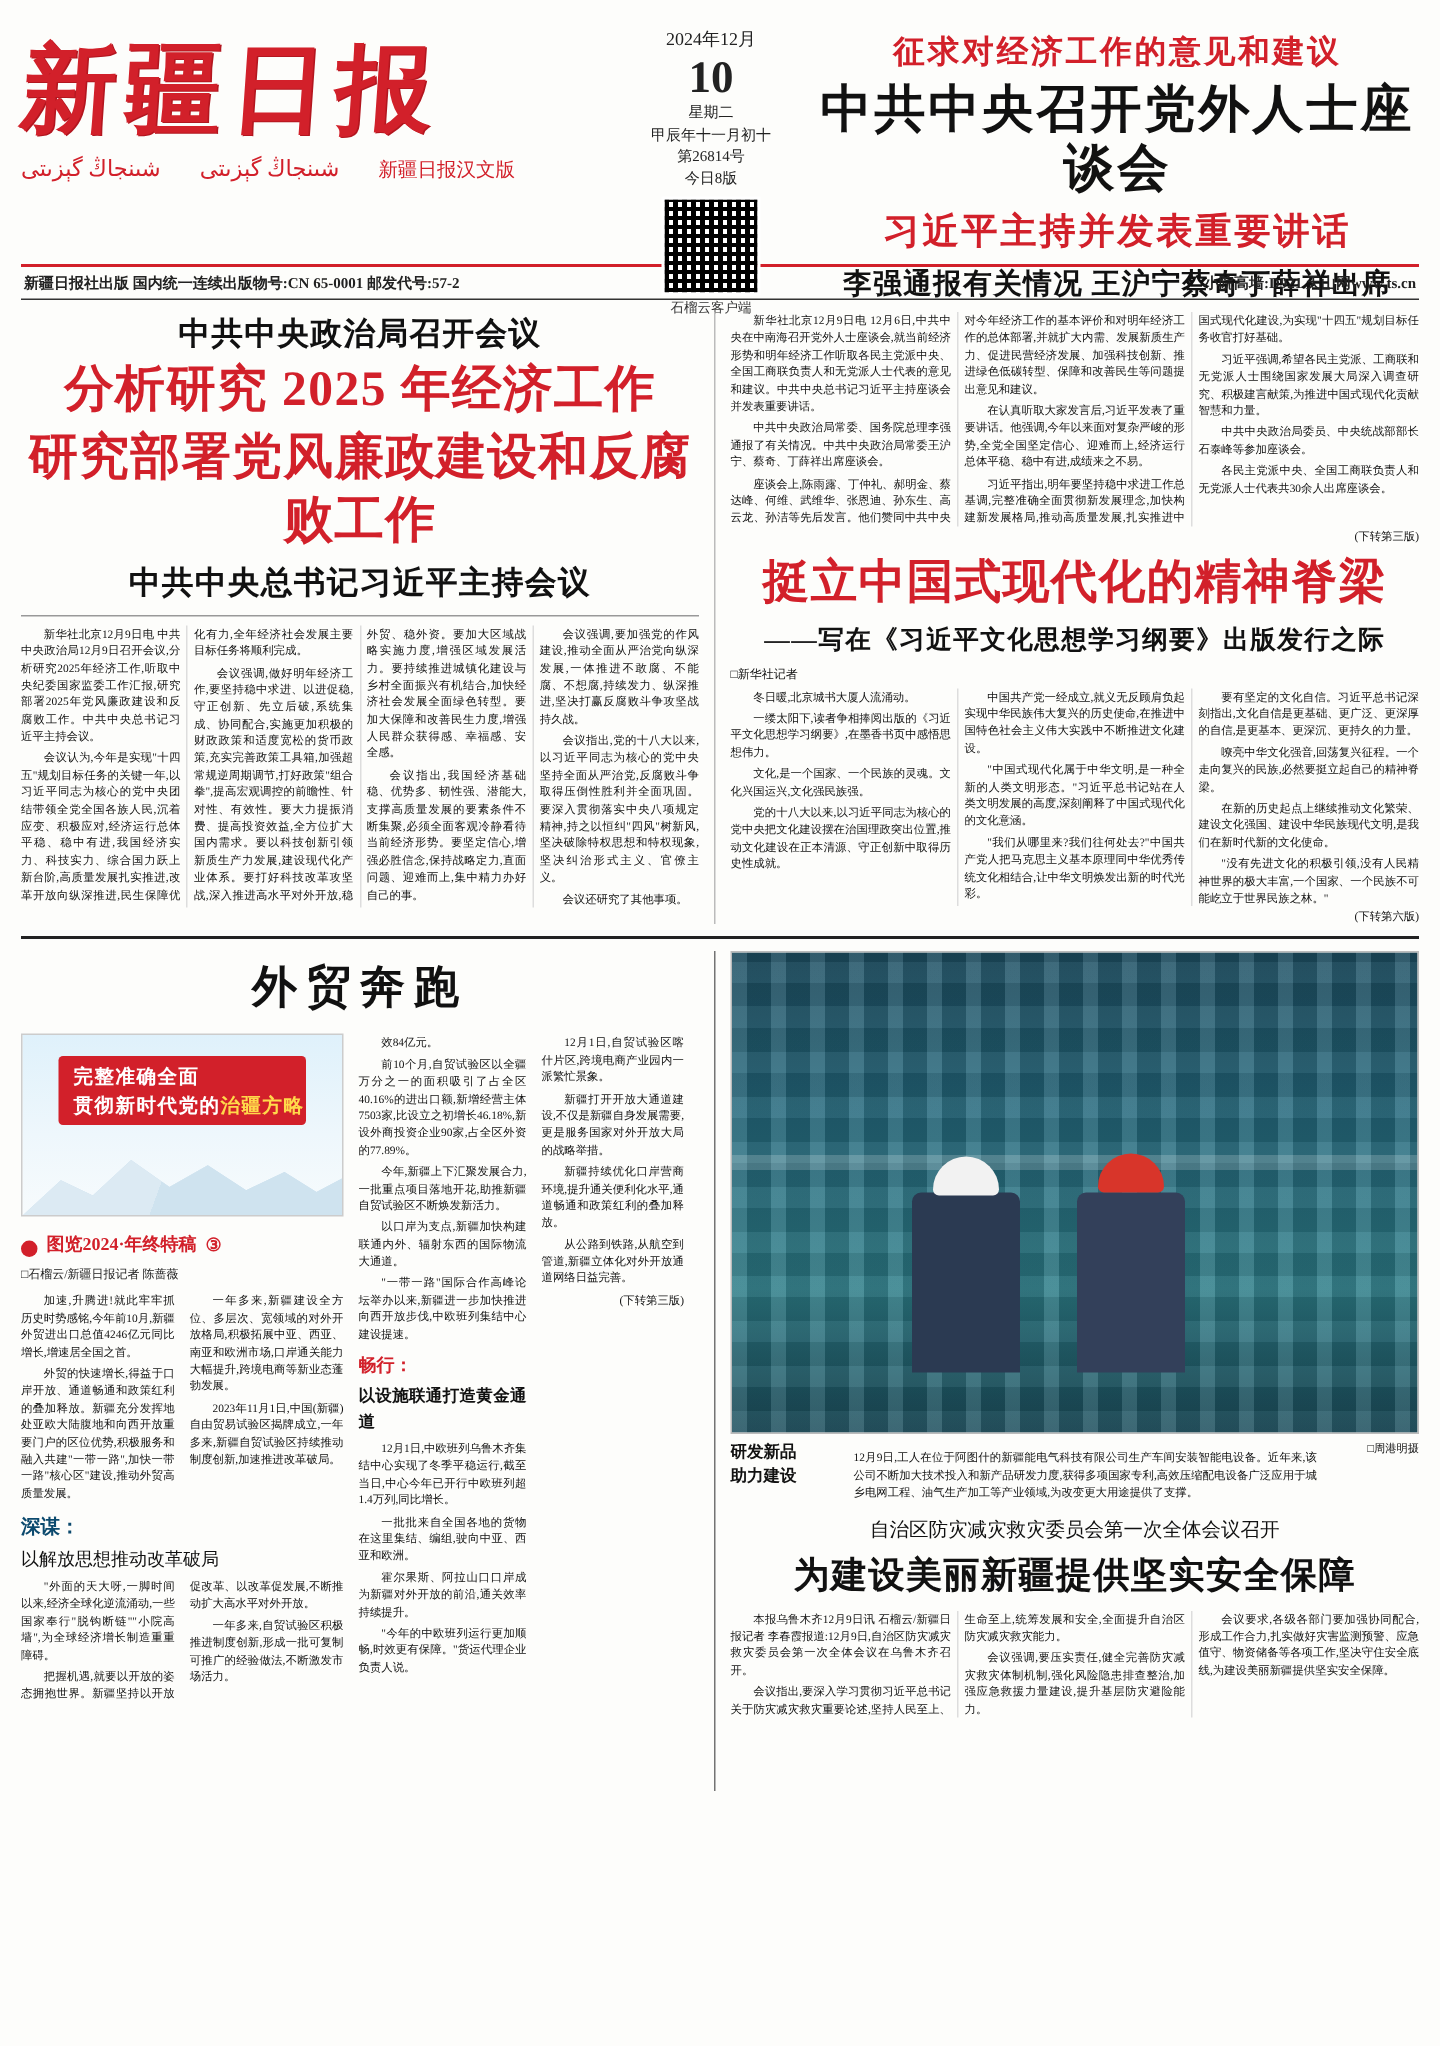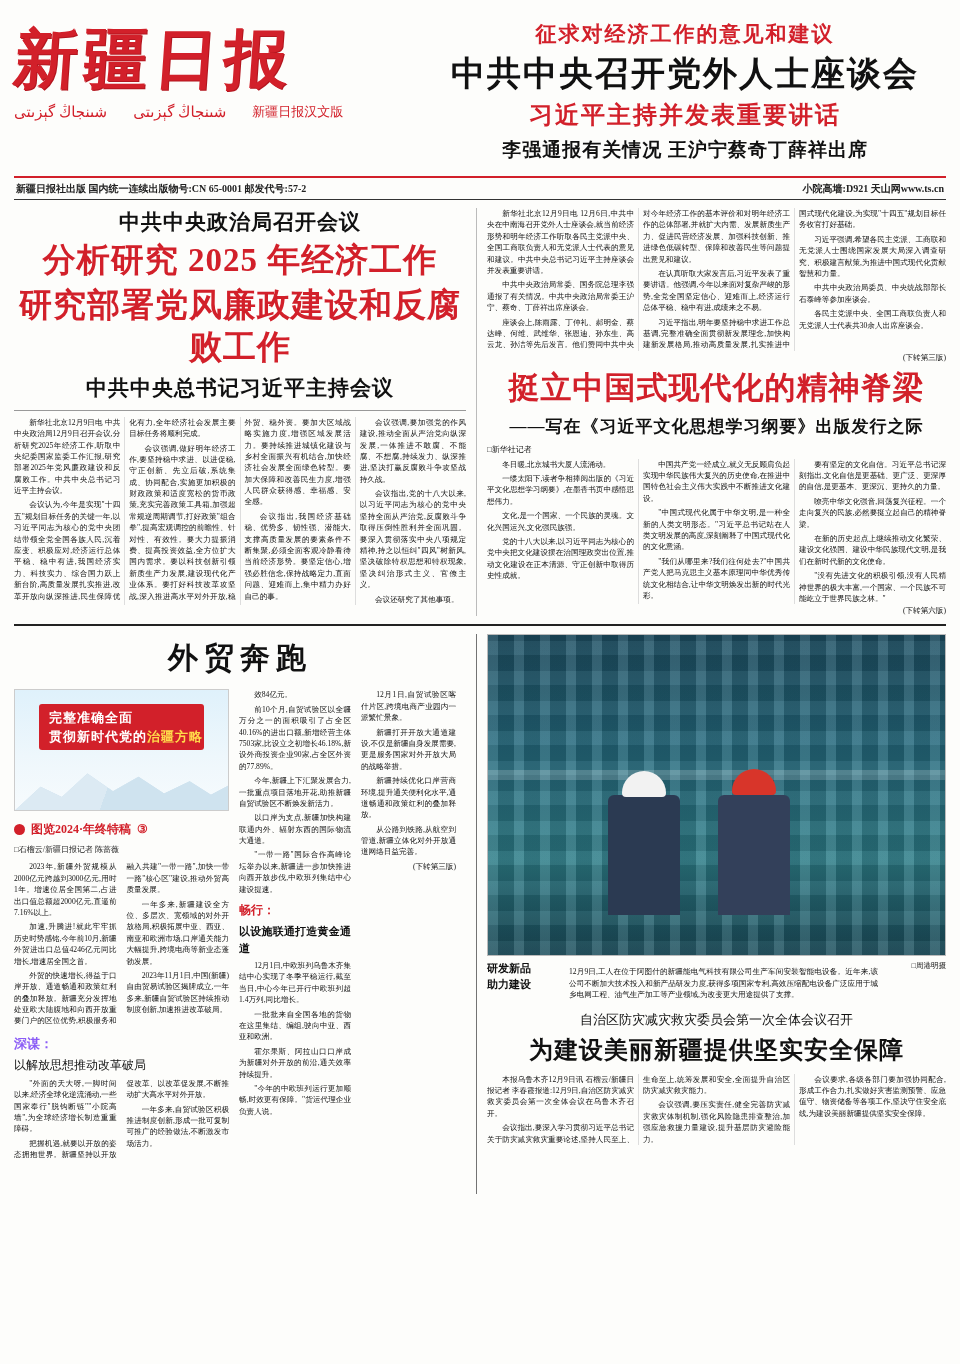--- a/index.html
+++ b/index.html
@@ -89,26 +89,26 @@
       #c7dded;
     clip-path:polygon(0 100%,12% 58%,22% 76%,34% 34%,46% 66%,58% 40%,70% 70%,82% 48%,92% 72%,100% 56%,100% 100%);
   }
   .banner .redbar{
     position:absolute;top:14px;left:24px;right:24px;height:46px;
     background:#d2202a;border-radius:3px;color:#fff;
     display:flex;flex-direction:column;justify-content:center;padding-left:10px;
     font-weight:bold;font-size:13px;letter-spacing:1px;line-height:1.5;
   }
   .banner .redbar .hi{color:#ffd94a;}
-  .serial{display:flex;align-items:center;gap:6px;margin-top:10px;}
+  .serial{display:flex;align-items:flex-end;gap:6px;margin-top:10px;}
   .serial .dot{width:11px;height:11px;border-radius:50%;background:#d2202a;}
   .serial .txt{font-size:12px;font-weight:bold;color:#d2202a;}
   .sub-line{font-size:8px;margin-top:6px;color:#222;}
   .sub-head{font-size:13px;font-weight:bold;margin:8px 0 4px 0;}
-  .sub-head .red{color:#8b5cf6;}
+  .sub-head .red{color:#0c4a6e;}
 
   .photo{
     height:320px;border:1px solid #bbb;position:relative;overflow:hidden;
     background:linear-gradient(180deg,#1d4f63 0%,#256a7e 35%,#2d7d88 70%,#1b4d5c 100%);
   }
   .photo .pipes{position:absolute;inset:0;
     background:
       repeating-linear-gradient(90deg, rgba(255,255,255,.10) 0 10px, rgba(0,0,0,.12) 10px 26px),
       repeating-linear-gradient(0deg, rgba(255,255,255,.05) 0 14px, rgba(0,0,0,.08) 14px 30px);
   }
@@ -137,20 +137,30 @@
   <div class="masthead">
     <div class="mast-left">
       <div class="mast-title">新疆日报</div>
       <div class="mast-sub">
         <span class="uig">شىنجاڭ گېزىتى</span>
         <span class="uig">شىنجاڭ گېزىتى</span>
         <span>新疆日报汉文版</span>
       </div>
     </div>
 
+    <div class="mast-mid">
+      <div class="big-date">2024年12月</div>
+      <div class="day">10</div>
+      <div>星期二</div>
+      <div>甲辰年十一月初十</div>
+      <div>第26814号</div>
+      <div>今日8版</div>
+      <div class="mast-qr"></div>
+      <div class="mast-qr-cap">石榴云客户端</div>
+    </div>
 
     <div class="mast-right">
       <div class="hl-kicker">征求对经济工作的意见和建议</div>
       <div class="hl-main">中共中央召开党外人士座谈会</div>
       <div class="hl-sub">习近平主持并发表重要讲话</div>
       <div class="hl-sub2">李强通报有关情况  王沪宁蔡奇丁薛祥出席</div>
     </div>
   </div>
 
   <div class="mast-rule"></div>
@@ -229,21 +239,20 @@
             </div>
           </div>
           <div class="serial">
             <span class="dot"></span>
             <span class="txt">图览2024·年终特稿</span>
             <span class="txt">③</span>
           </div>
           <div class="sub-line">□石榴云/新疆日报记者  陈蔷薇</div>
 
           <div class="body-cols-2" style="margin-top:6px;">
-            <p>2023年,新疆外贸规模从2000亿元跨越到3000亿元,用时1年。增速位居全国第二,占进出口值总额超2000亿元,直逼前7.16%以上。</p>
             <p>加速,升腾进!就此牢牢抓历史时势感铭,今年前10月,新疆外贸进出口总值4246亿元同比增长,增速居全国之首。</p>
             <p>外贸的快速增长,得益于口岸开放、通道畅通和政策红利的叠加释放。新疆充分发挥地处亚欧大陆腹地和向西开放重要门户的区位优势,积极服务和融入共建"一带一路",加快一带一路"核心区"建设,推动外贸高质量发展。</p>
             <p>一年多来,新疆建设全方位、多层次、宽领域的对外开放格局,积极拓展中亚、西亚、南亚和欧洲市场,口岸通关能力大幅提升,跨境电商等新业态蓬勃发展。</p>
             <p>2023年11月1日,中国(新疆)自由贸易试验区揭牌成立,一年多来,新疆自贸试验区持续推动制度创新,加速推进改革破局。</p>
           </div>
 
           <div class="sub-head">
             <span class="red">深谋：</span>
           </div>
           <div style="font-size:12px;font-weight:normal;margin-bottom:4px;">以解放思想推动改革破局</div>

